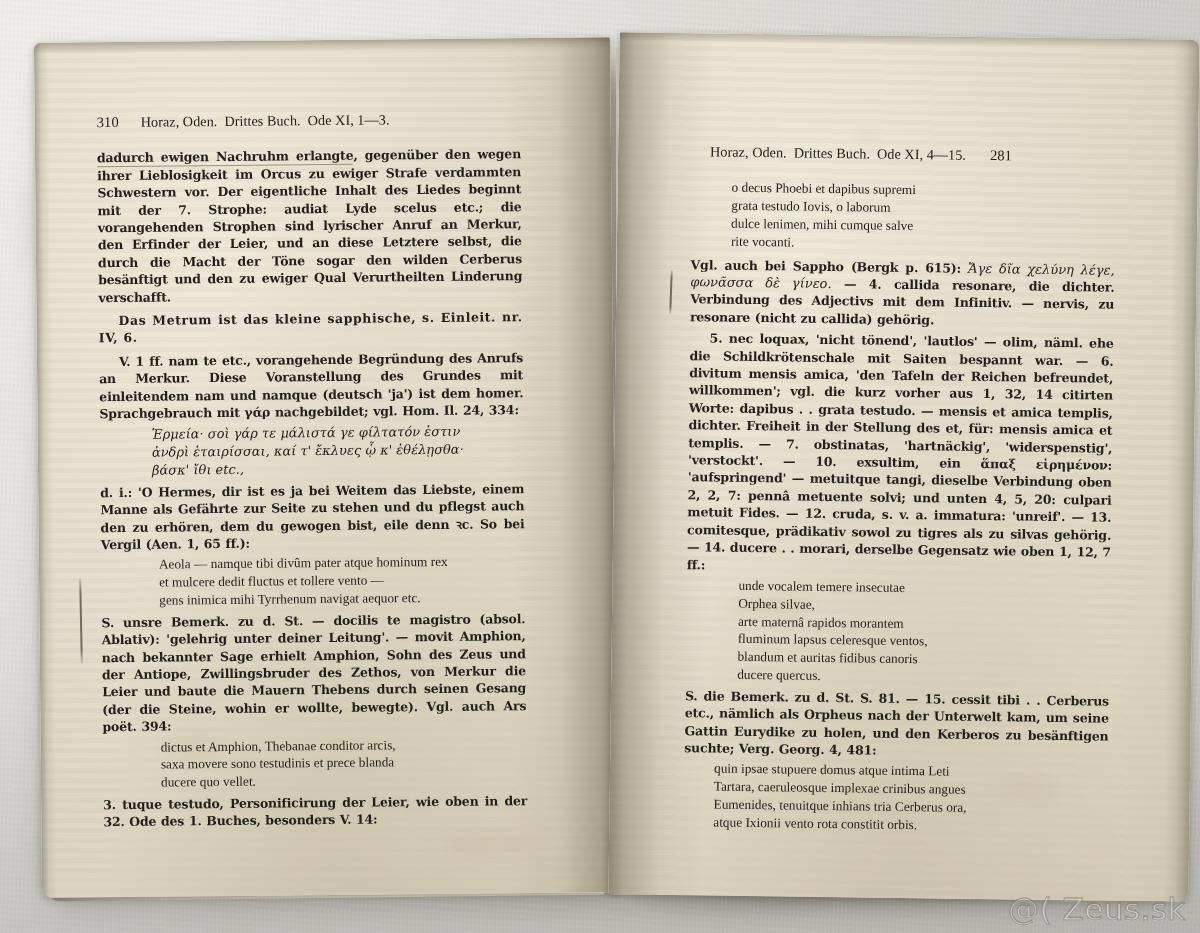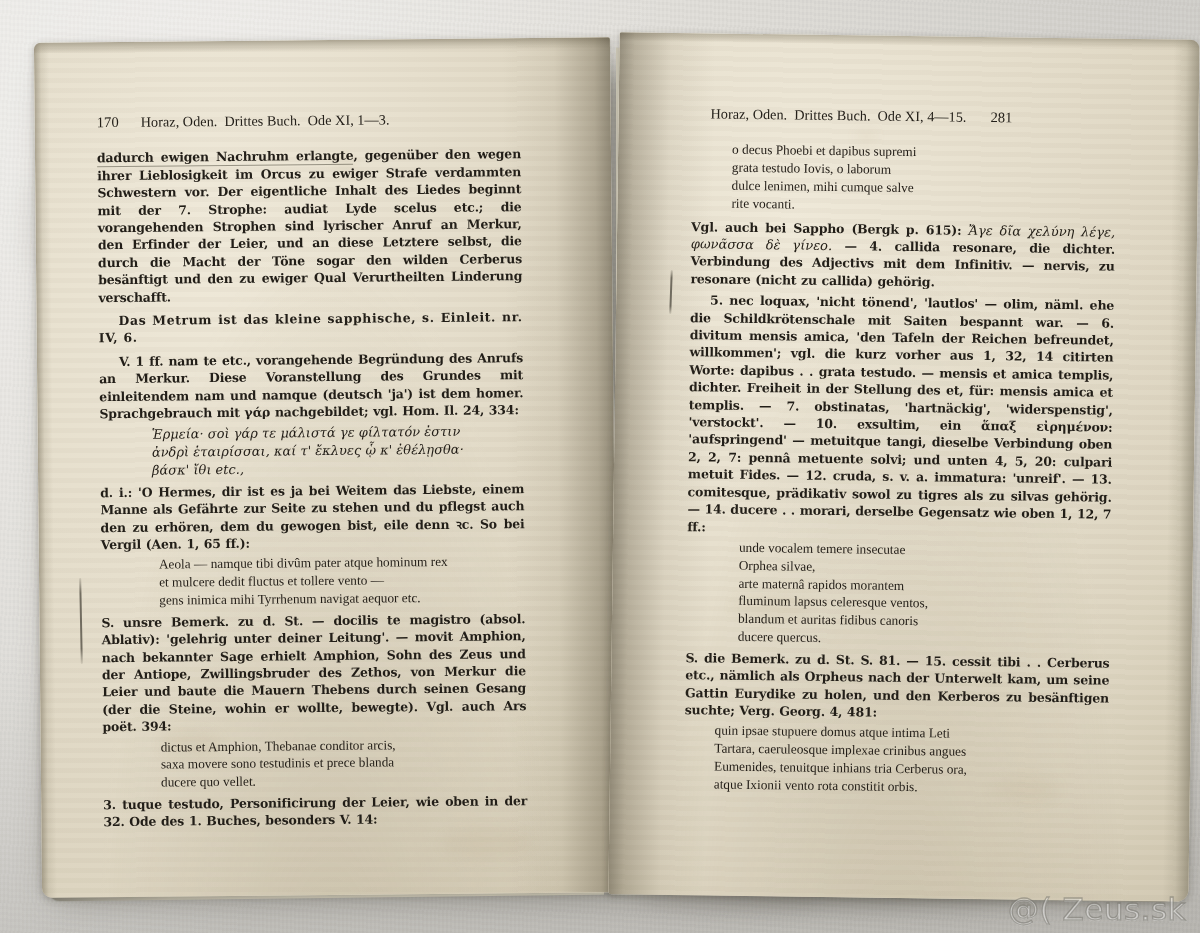--- a/index.html
+++ b/index.html
@@ -140,21 +140,21 @@
   .running-head{
     display:flex;align-items:baseline;
     font-family:"Liberation Serif", serif;
     font-size:14.6px;letter-spacing:.4px;
     margin-bottom:18px;white-space:nowrap;
   }
   .rh-num{font-size:14.6px;}
   .rh-title{font-size:14.2px;}
   .rh-left .rh-num{margin-right:22px;}
   .rh-right{justify-content:flex-start;padding-left:18px;}
-  .rh-right .rh-num{margin-left:24px;}
+  .rh-right .rh-num{margin-left:24px;margin-top:38px;}
   .rh-sp{display:inline-block;width:7px;}
 
   
   .frak{
     font-family:"DejaVu Serif", serif;
     font-weight:700;
     font-size:12.5px;
     letter-spacing:-.18px;
     word-spacing:.5px;
     color:#221e18;
@@ -242,21 +242,21 @@
     <div class="paperfx"></div>
     <div class="topedge"></div>
     <div class="deckle"></div>
     <div class="foxing" style="left:300px;top:120px;width:20px;height:12px;opacity:.45;"></div>
     <div class="foxing" style="left:120px;top:690px;width:60px;height:26px;opacity:.35;"></div>
     <div class="foxing" style="left:400px;top:790px;width:90px;height:30px;opacity:.3;"></div>
 
     <div class="textblock" id="tb-left">
 
       <div class="running-head rh-left">
-        <span class="rom rh-num">170</span>
+        <span class="rom rh-num">310</span>
         <span class="rom rh-title">Horaz, Oden.</span>
         <span class="rh-sp"></span>
         <span class="rom rh-title">Drittes Buch.</span>
         <span class="rh-sp"></span>
         <span class="rom rh-title">Ode XI, 1—3.</span>
       </div>
 
       <p class="para flush frak"><span class="ul-hand">dadurch ewigen Nachruhm erlangte</span>, gegenüber den wegen ihrer Lieblosigkeit im Orcus zu ewiger Strafe verdammten Schwestern vor. Der eigentliche Inhalt des Liedes beginnt mit der 7. Strophe: audiat Lyde scelus etc.; die vorangehenden Strophen sind lyrischer Anruf an Merkur, den Erfinder der Leier, und an diese Letztere selbst, die durch die Macht der Töne sogar den wilden Cerberus besänftigt und den zu ewiger Qual Verurtheilten Linderung verschafft.</p>
 
       <p class="para frak" style="margin-top:6px;letter-spacing:.55px;">Das Metrum ist das kleine sapphische, s. Einleit. nr. IV, 6.</p>

